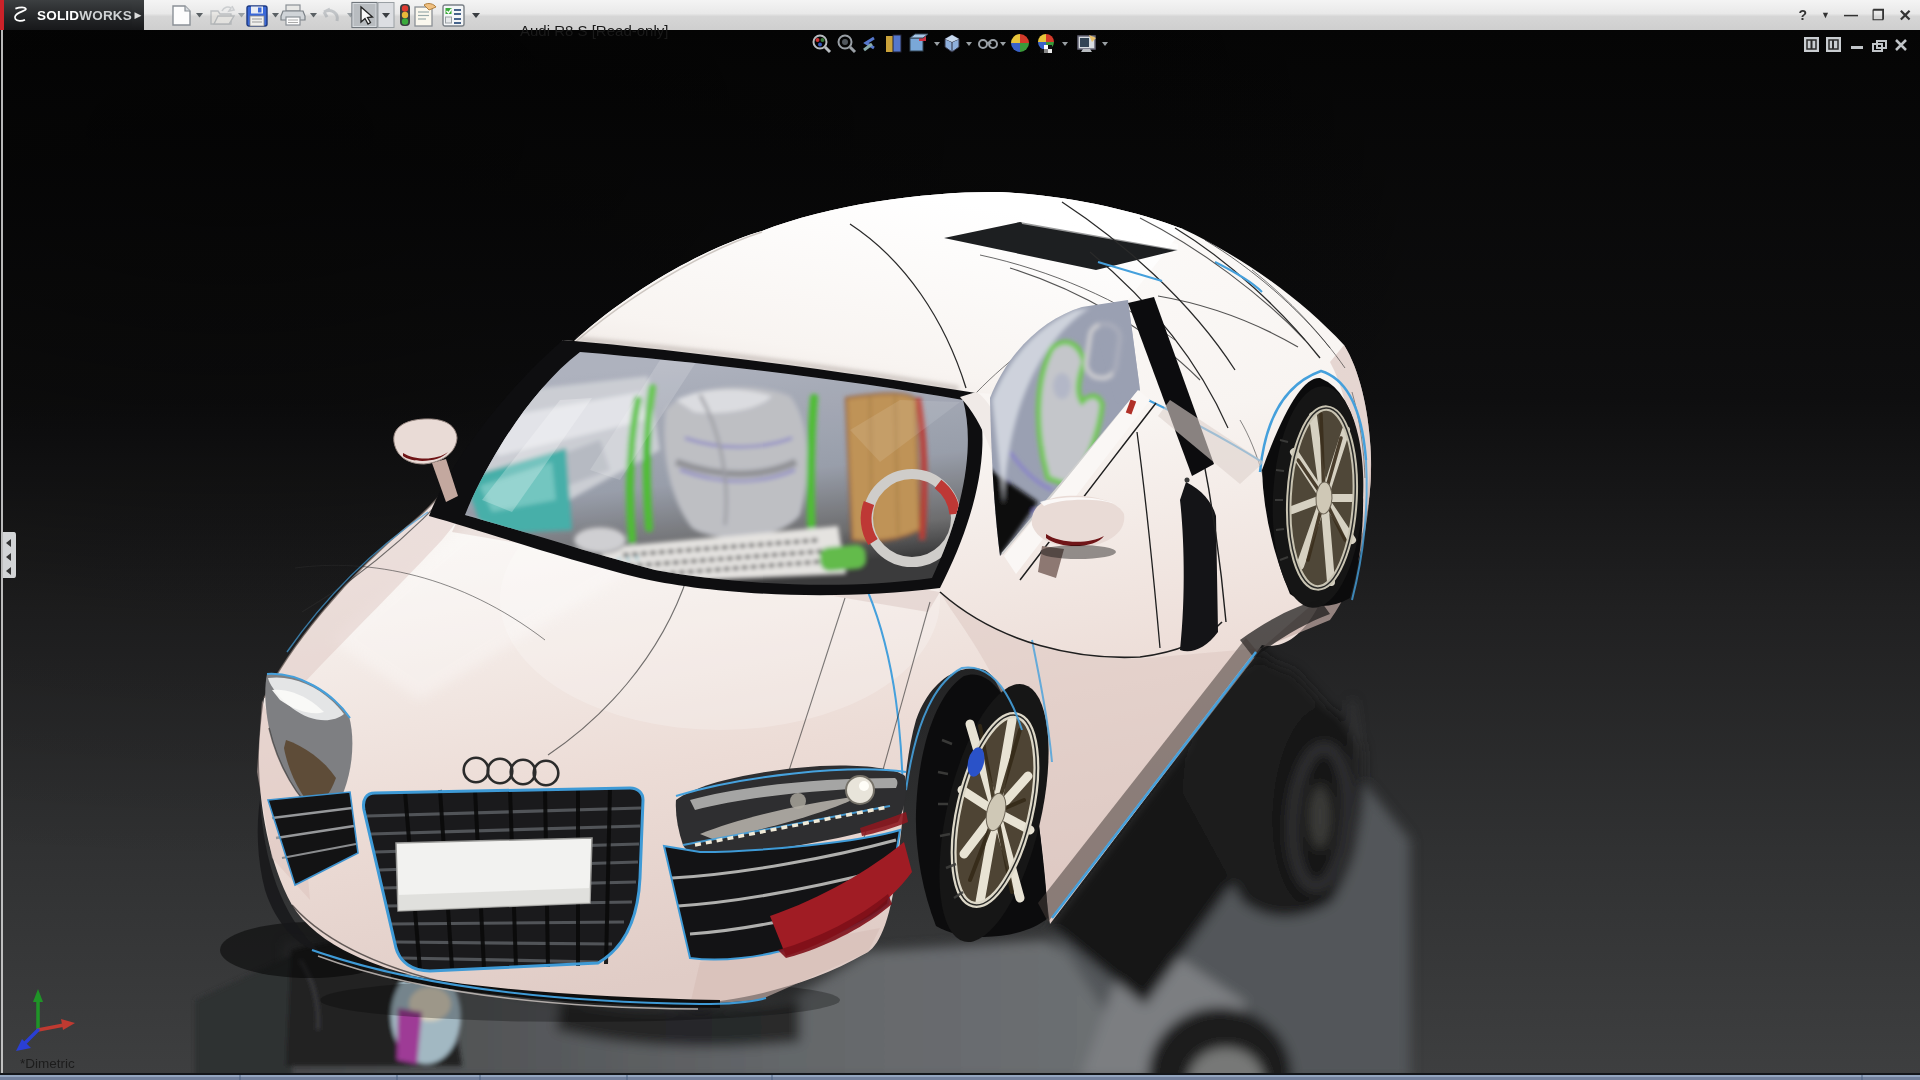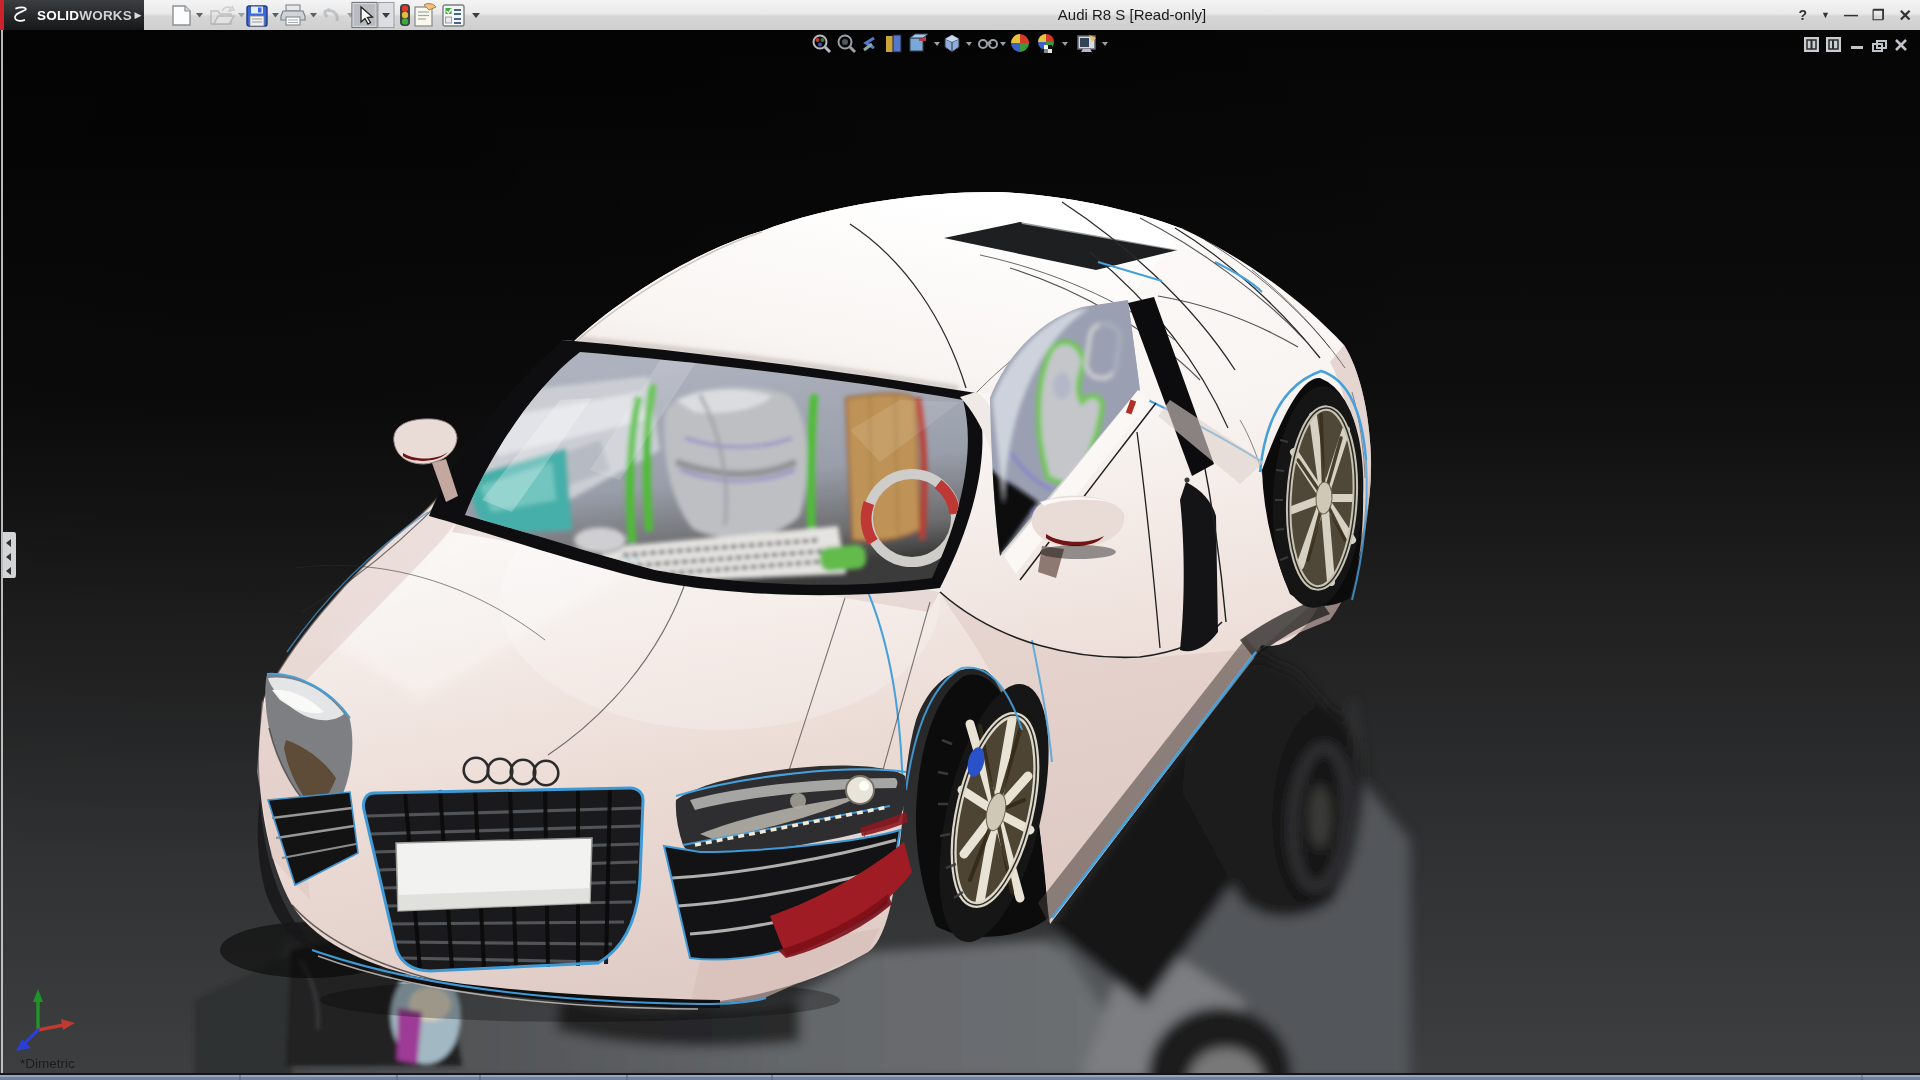--- a/index.html
+++ b/index.html
@@ -3,21 +3,21 @@
 <meta charset="utf-8">
 <style>
 html,body{margin:0;padding:0;width:1920px;height:1080px;overflow:hidden;background:#000;font-family:"Liberation Sans",sans-serif;}
 #titlebar{position:absolute;left:0;top:0;width:1920px;height:30px;background:linear-gradient(#f4f4f4,#e9e9e9 45%,#d6d6d6 55%,#cfcfcf);}
 #redstripe{position:absolute;left:0;top:0;width:4px;height:30px;background:#cc2229;}
 #logoblock{position:absolute;left:4px;top:0;width:128px;height:30px;background:linear-gradient(#3c3f41,#232527 60%,#17181a);display:flex;align-items:center;}
 #logoblock .sw{color:#fff;font-size:13.5px;font-weight:bold;letter-spacing:.2px;margin-left:4px;}
 #logoblock .sw b{color:#fff}
 #logoblock .sw span{color:#cfd2d4;font-weight:bold}
 #chev{position:absolute;left:132px;top:0;width:12px;height:30px;background:linear-gradient(#3c3f41,#17181a);color:#ddd;font-size:9px;line-height:30px;text-align:center;}
-#title{position:absolute;left:520px;top:0;width:1224px;height:30px;text-align:center;line-height:30px;font-size:15px;color:#1a1a1a;}
+#title{position:absolute;left:520px;top:16px;width:1224px;height:30px;text-align:left;line-height:30px;font-size:15px;color:#1a1a1a;}
 #winbtns{position:absolute;right:8px;top:0;height:30px;display:flex;align-items:center;gap:14px;color:#333;font-size:14px;font-weight:bold;}
 #mainsvg{position:absolute;left:0;top:0;}
 </style>
 </head>
 <body>
 <svg id="mainsvg" width="1920" height="1080" viewBox="0 0 1920 1080">
 <defs>
 <linearGradient id="bgGrad" x1="0" y1="0" x2="0" y2="1">
   <stop offset="0" stop-color="#050505"></stop>
   <stop offset="0.35" stop-color="#0e0e0f"></stop>

